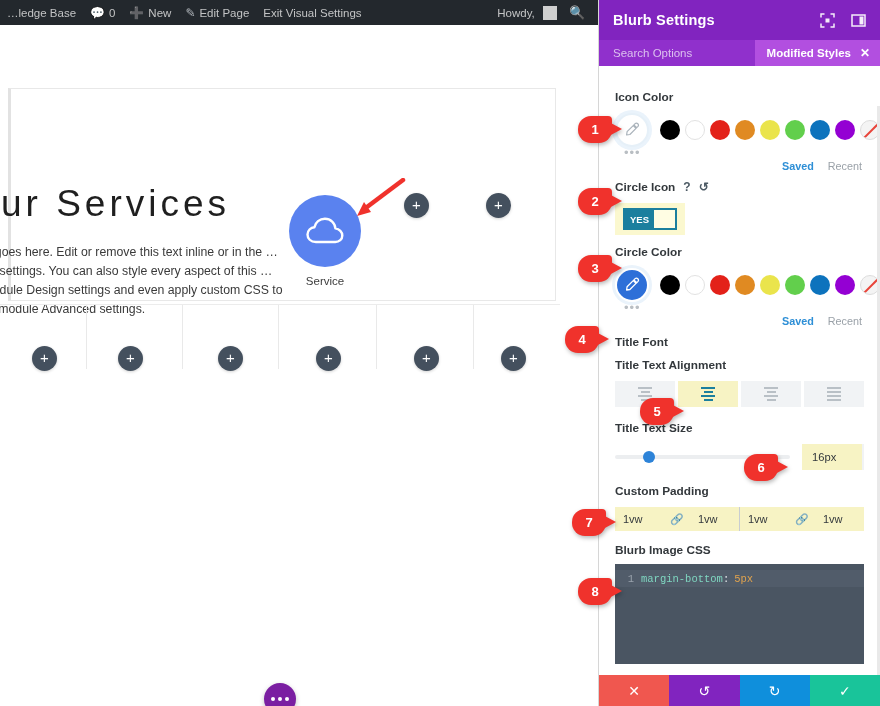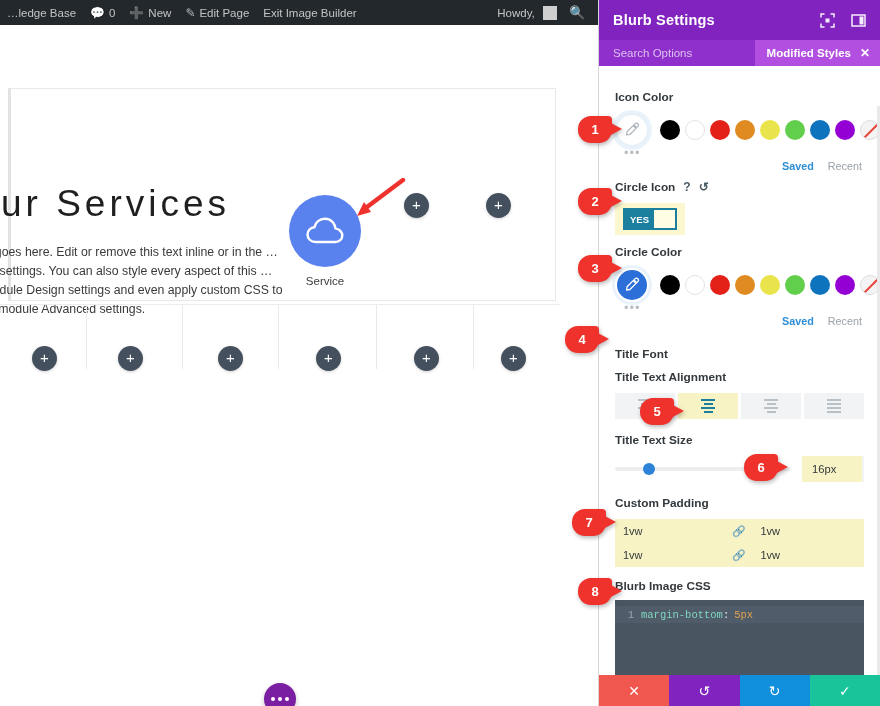--- a/index.html
+++ b/index.html
@@ -146,21 +146,21 @@
   .align-btn.active .bars i { background: #1b7f9e; }
 
   
   .slider-row { display: flex; align-items: center; gap: 0; }
   .slider-track { flex: 1; height: 4px; background: #eceef0; border-radius: 2px; position: relative; margin-right: 12px; }
   .slider-knob { position: absolute; left: 16%; top: -4px; width: 12px; height: 12px; border-radius: 50%; background: #2d83d8; }
   .slider-val { width: 60px; height: 26px; background: #f7f3c4; display: flex; align-items: center; padding: 0 10px; font-size: 11.2px; color: #33383c; }
   .slider-val-bg { width: 62px; height: 26px; background: #f1f3f5; display: flex; }
 
   
-  .pad-group { display: flex; flex-direction: column; }
+  .pad-group { display: flex; }
   .pad-half { display: flex; flex: 1; }
   .pad-input { height: 24px; background: #f7f3c4; display: flex; align-items: center; padding-left: 8px; font-size: 11px; color: #33383c; }
   .pad-link { width: 26px; background: #f7f3c4; display: flex; align-items: center; justify-content: center; color: #1b7f9e; font-size: 11px; }
   .pad-divider { width: 1px; background: #c8cdd2; }
   .pad-labels { display: flex; margin-top: 4px; }
   .pad-label { flex: 1; font-size: 10px; color: #4a5056; text-align: center; }
 
   
   .code-box { height: 100px; background: #4a5562; padding: 6px 0 0 0; }
   .code-line { display: flex; background: #515c6a; height: 17px; align-items: center; font-family: "Liberation Mono", monospace; font-size: 10.5px; }
@@ -211,21 +211,21 @@
       </div>
       <div class="ab-item">
         <span class="ab-icon">➕</span>
         <span>New</span>
       </div>
       <div class="ab-item">
         <span class="ab-icon">✎</span>
         <span>Edit Page</span>
       </div>
       <div class="ab-item">
-        <span>Exit Image Builder</span>
+        <span>Exit Visual Settings</span>
       </div>
     </div>
     <div class="ab-right">
       <div class="ab-item">
         <span>Howdy,</span>
         <span class="ab-avatar"></span>
       </div>
       <span class="ab-search">🔍</span>
     </div>
   </div>
@@ -383,21 +383,21 @@
             </div>
           </div>
         </div>
         <div class="dots-under">•••</div>
         <div class="saved-recent">
           <span class="saved">Saved</span>
           <span class="recent">Recent</span>
         </div>
       </div>
 
-      <div class="field" style="margin-top:20px;">
+      <div class="field" style="margin-top:8px;">
         <div class="field-label">Title Font</div>
       </div>
 
       <div class="field" style="margin-top:0;">
         <div class="field-label">Title Text Alignment</div>
         <div class="align-group">
           <div class="align-btn">
             <span class="bars">
                 <i style="width:14px"></i>
                 <i style="width:9px"></i>

